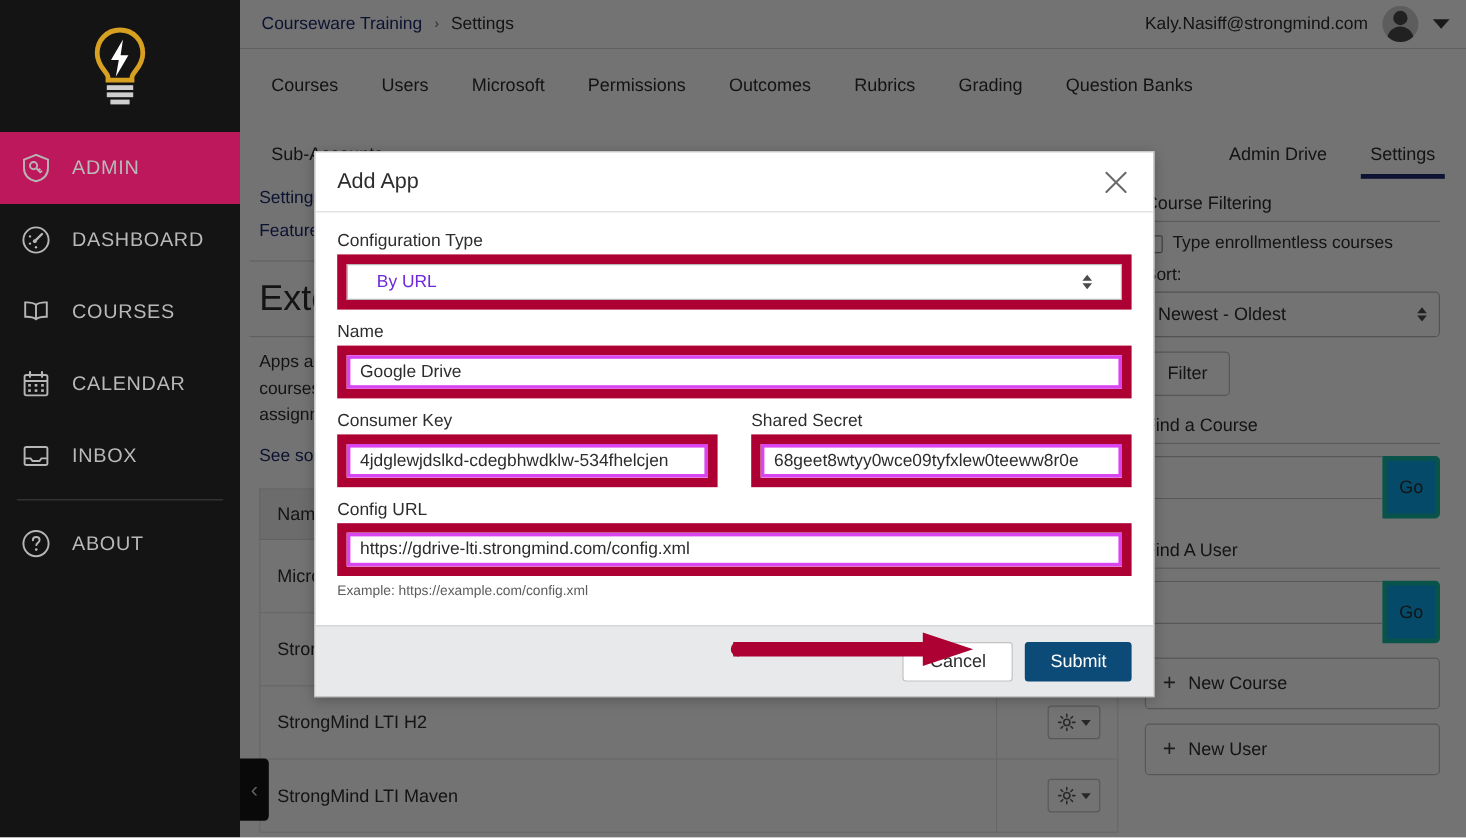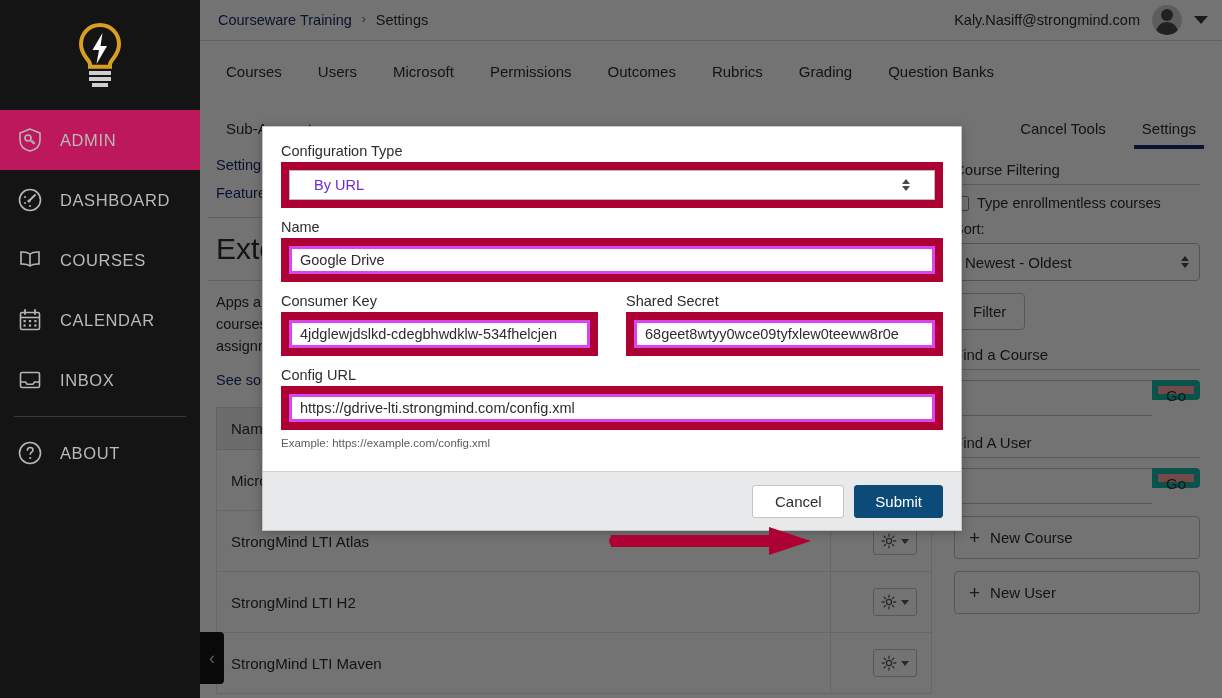--- a/index.html
+++ b/index.html
@@ -74,21 +74,21 @@
   .sel{
     width:100%;height:38px;border:1px solid #b9b9b9;border-radius:4px;background:#fff;
     display:flex;align-items:center;justify-content:space-between;padding:0 10px;box-sizing:border-box;font-size:15px;color:#2d2d2d;
   }
   .spin{display:flex;flex-direction:column;gap:2px;align-items:center;}
   .spin .up{width:0;height:0;border-left:4px solid transparent;border-right:4px solid transparent;border-bottom:5px solid #4a4a4a;}
   .spin .dn{width:0;height:0;border-left:4px solid transparent;border-right:4px solid transparent;border-top:5px solid #4a4a4a;}
   .btn-outline{margin-top:12px;border:1px solid #c0c0c0;border-radius:4px;background:#fff;padding:9px 18px;font-size:15px;color:#2d2d2d;cursor:pointer;}
   .search-row{display:flex;margin-top:2px;}
   .search-row input{flex:1;height:36px;border:1px solid #c0c0c0;border-right:none;border-radius:4px 0 0 4px;background:#fff;font-size:14px;padding:0 8px;box-sizing:border-box;font-family:"Liberation Sans",sans-serif;}
-  .go-btn{width:56px;height:20px;border:6px solid #14b8a6;border-radius:0 4px 4px 0;background:#fca5a5;font-size:15px;color:#2d2d2d;cursor:pointer;}
+  .go-btn{width:56px;height:52px;border:4px solid #14b8a6;border-radius:0 4px 4px 0;background:#0ea5e9;font-size:15px;color:#2d2d2d;cursor:pointer;}
   .wide-btn{width:100%;margin-top:12px;border:1px solid #c0c0c0;border-radius:4px;background:#fff;padding:11px 14px;font-size:15px;color:#2d2d2d;cursor:pointer;text-align:left;display:flex;align-items:center;gap:10px;box-sizing:border-box;}
   .plus{font-size:19px;line-height:1;color:#3d3d3d;}
 
   
   .collapse-handle{
     position:absolute;left:200px;top:632px;width:24px;height:52px;background:#141414;
     display:flex;align-items:center;justify-content:center;color:#cfcfcf;font-size:18px;z-index:45;cursor:pointer;
     border-radius:0 4px 4px 0;
   }
 
@@ -250,21 +250,21 @@
       <a>Permissions</a>
       <a>Outcomes</a>
       <a>Rubrics</a>
       <a>Grading</a>
       <a>Question Banks</a>
     </div>
 
     <div class="acct-nav">
       <div class="tab">Sub-Accounts</div>
       <div style="flex:1"></div>
-      <div class="tab">Cancel Tools</div>
+      <div class="tab">Admin Drive</div>
       <div class="tab active">Settings</div>
     </div>
 
     <div class="body-row">
       <div class="content-col">
 
         <div class="sublinks">
           <a>Settings</a>
           <a>Feature Options</a>
         </div>
@@ -378,20 +378,28 @@
     </div>
   </div>
 
   <div class="overlay"></div>
 
   <div class="collapse-handle">
     <span>‹</span>
   </div>
 
   <div class="modal">
+    <div class="modal-head">
+      <div class="modal-title">Add App</div>
+      <div class="close-x">
+        <svg width="22" height="22" viewBox="0 0 22 22">
+            <path d="M3 3 19 19M19 3 3 19" stroke="#6a6a6a" stroke-width="1.7" stroke-linecap="round"></path>
+          </svg>
+      </div>
+    </div>
 
     <div class="modal-body">
 
       <div class="mt-row">
         <label class="fld-label">Configuration Type</label>
         <div class="hl">
           <div class="sel2">
             <span>By URL</span>
             <span class="spin">
                 <span class="up"></span>

